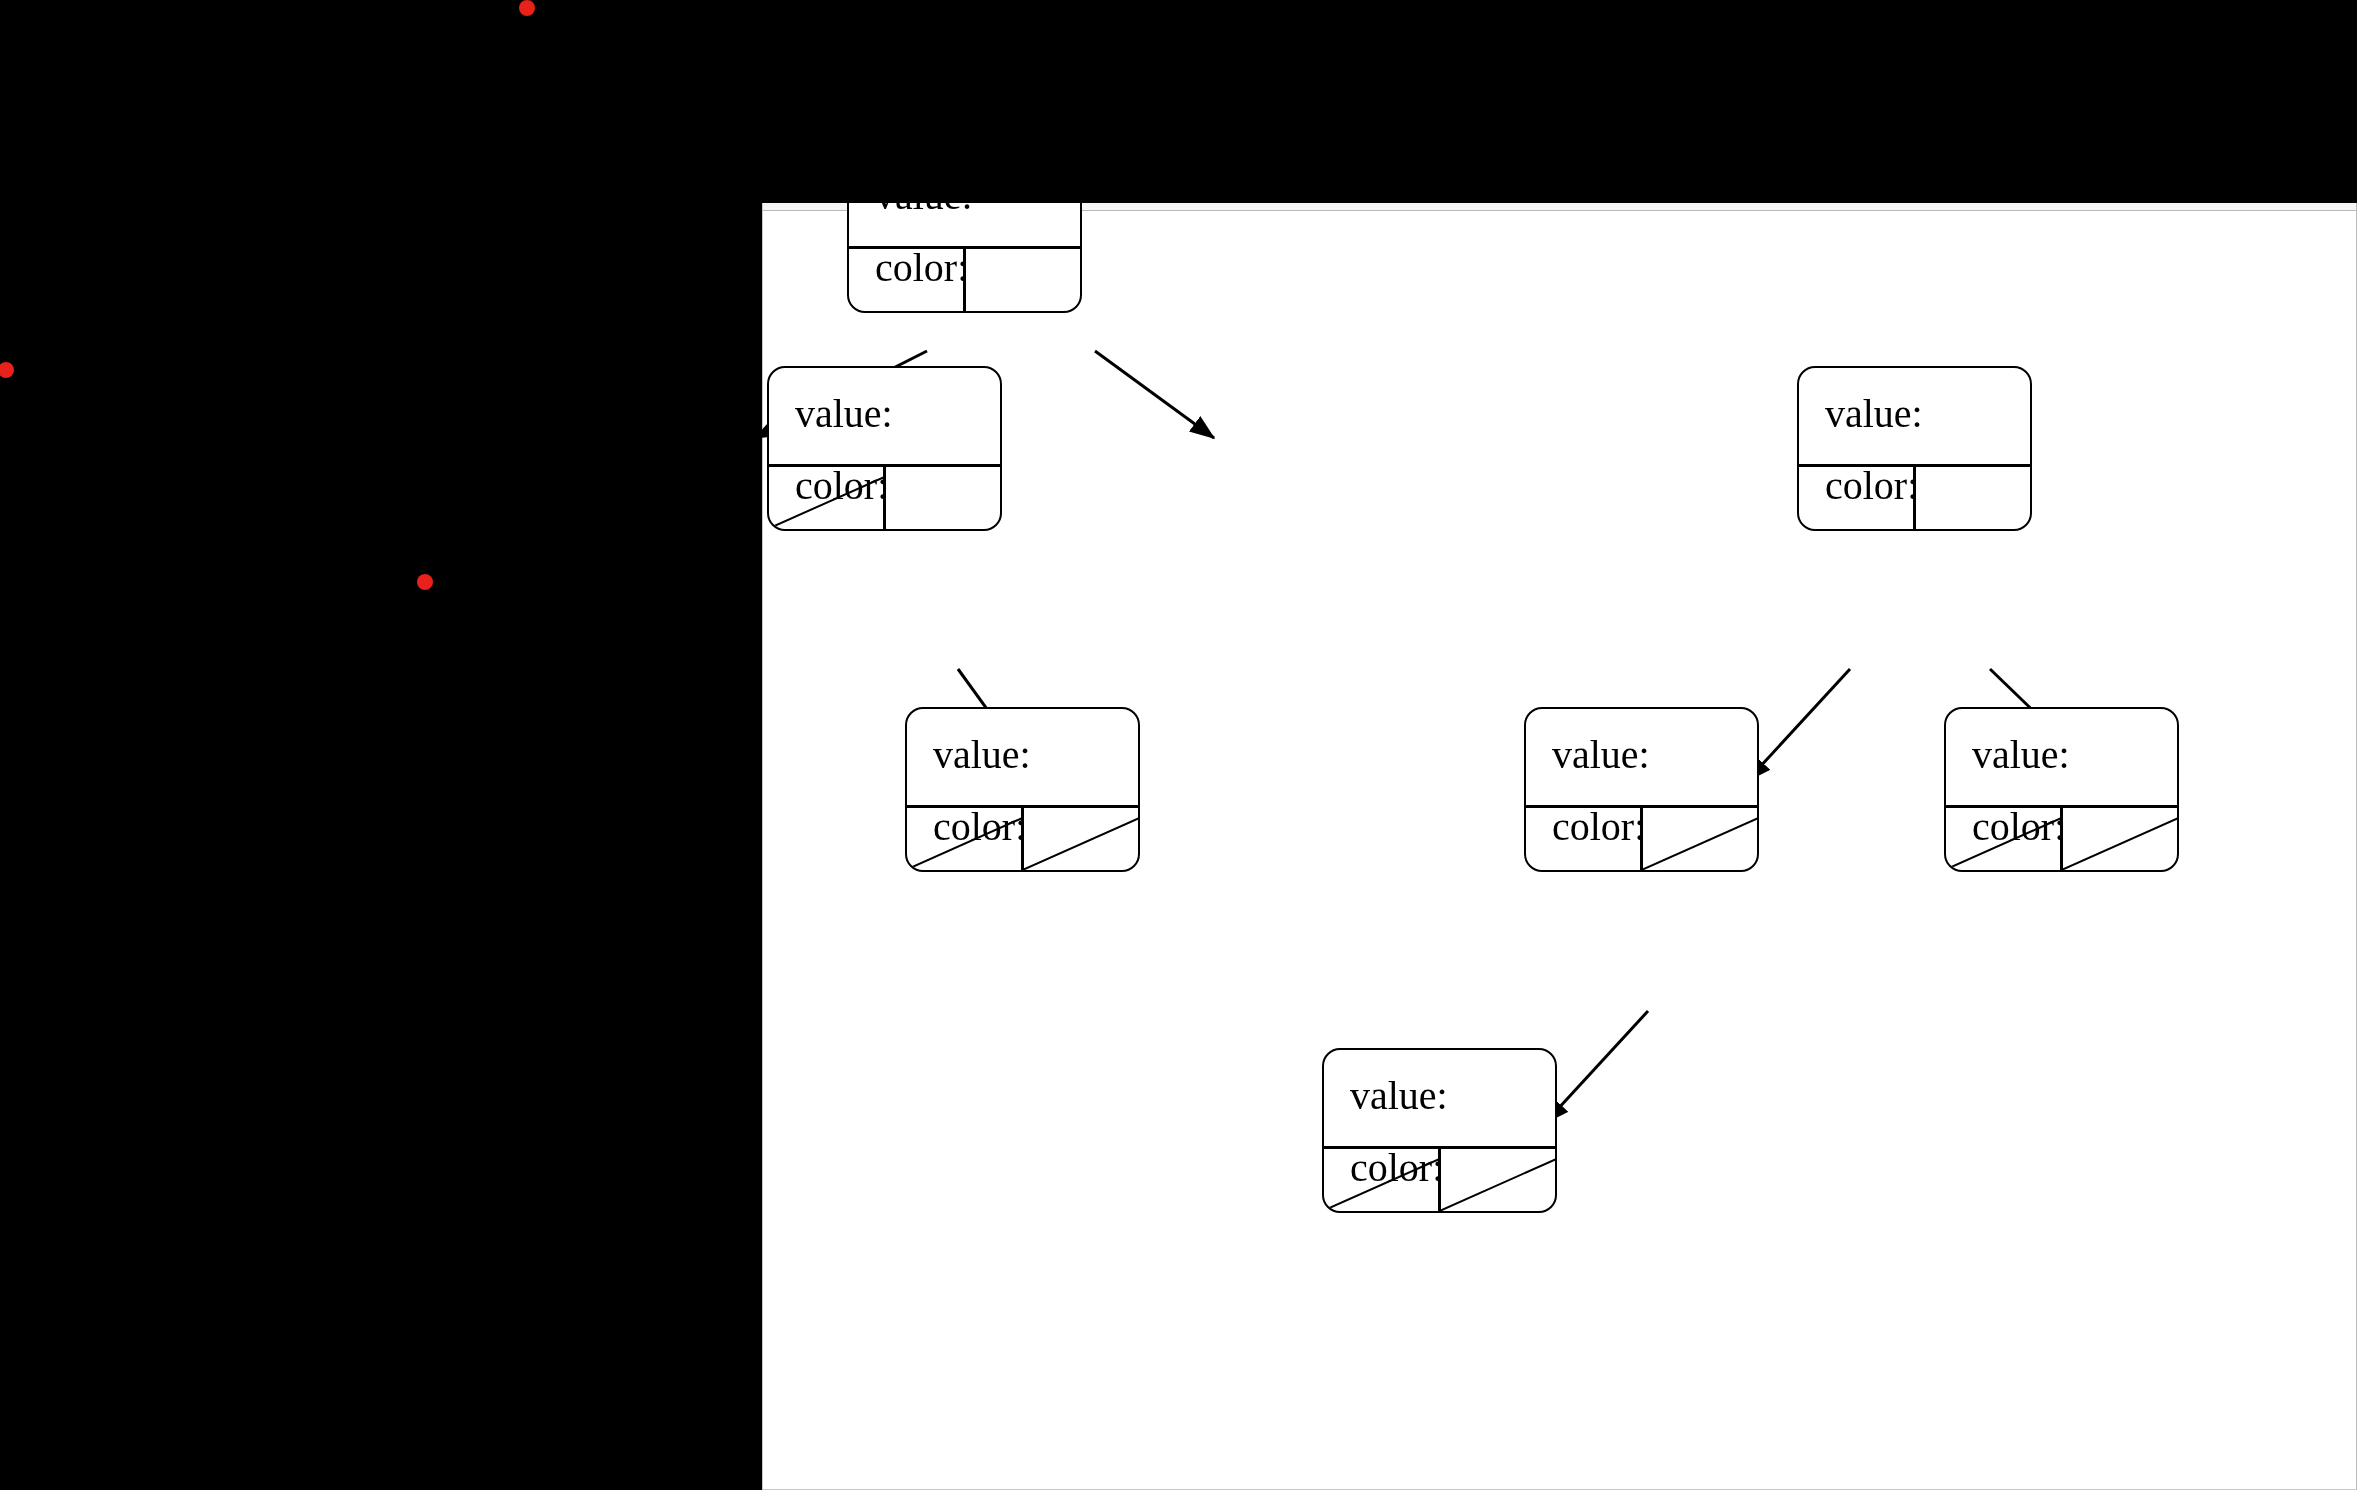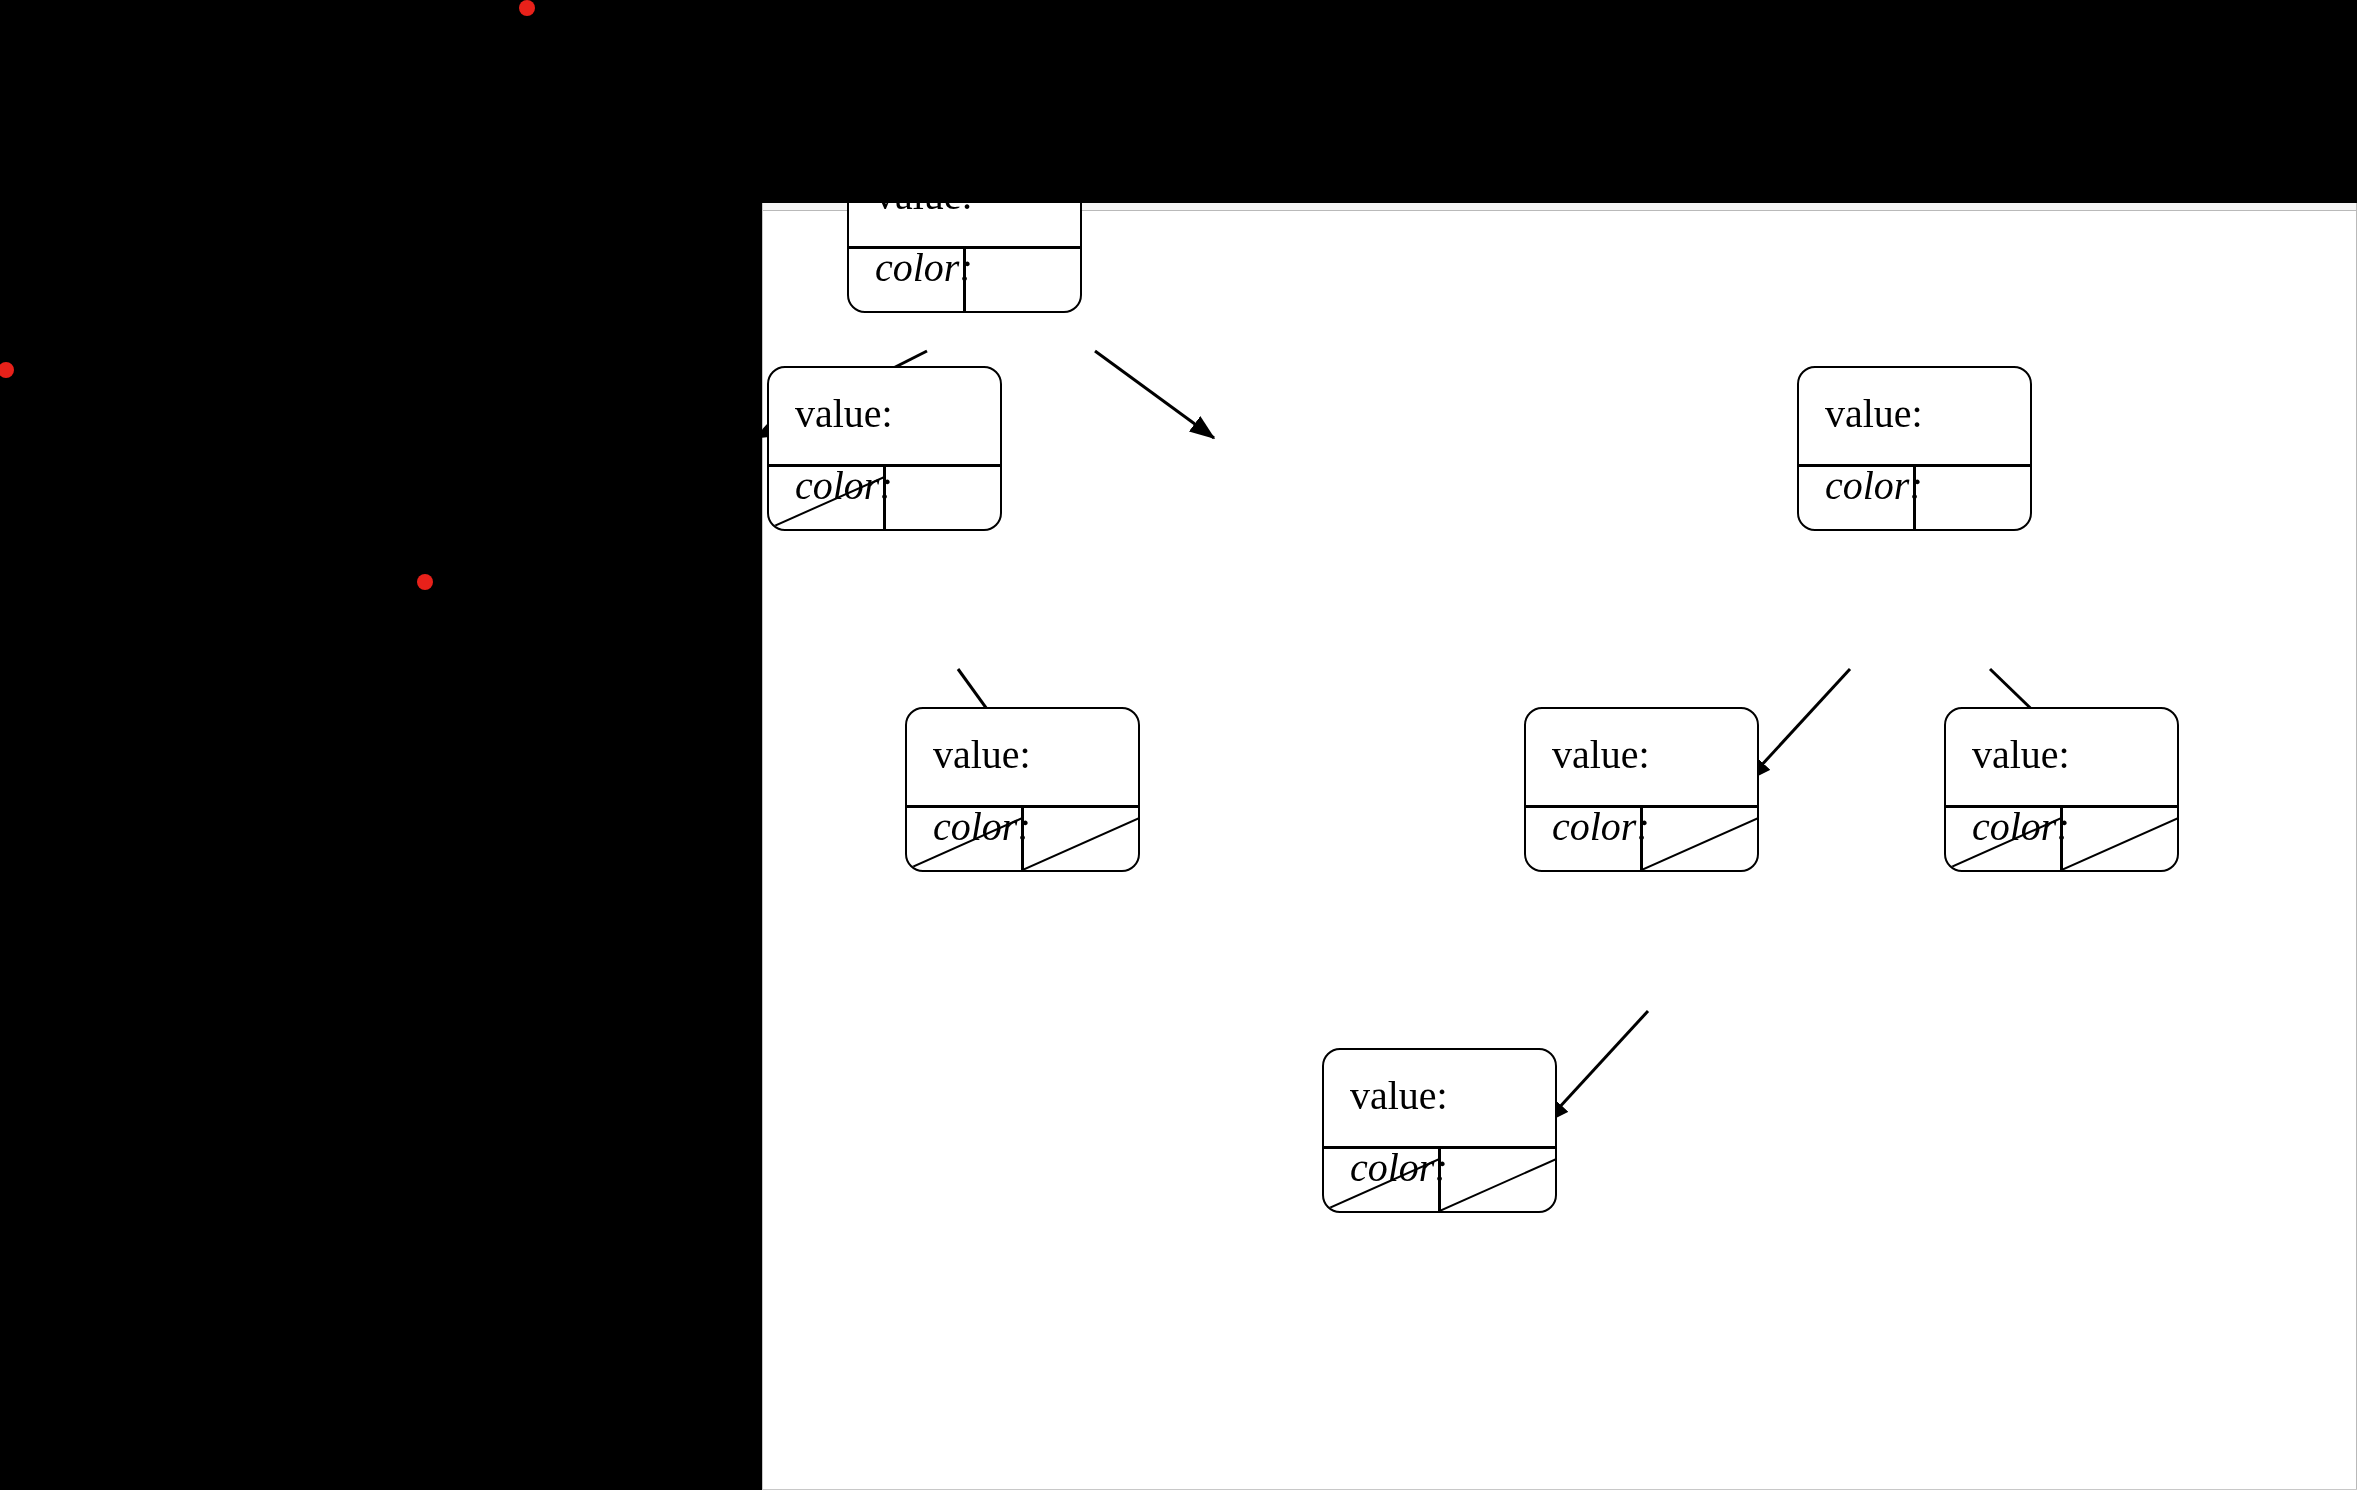--- a/index.html
+++ b/index.html
@@ -91,21 +91,21 @@
     right: 0;
     bottom: 62px;
     padding: 26px 0 0 26px;
   }
   .field-line {
     font-size: 40px;
     line-height: 1.0;
     color: #000000;
     white-space: nowrap;
   }
-  .field-line.second { margin-top: 32px; font-style: italic; }
+  .field-line.second { margin-top: 32px; }
 
   .node-ptrs {
     position: absolute;
     left: 0;
     right: 0;
     bottom: 0;
     height: 62px;
     border-top: 3px solid #000000;
     display: flex;
   }

